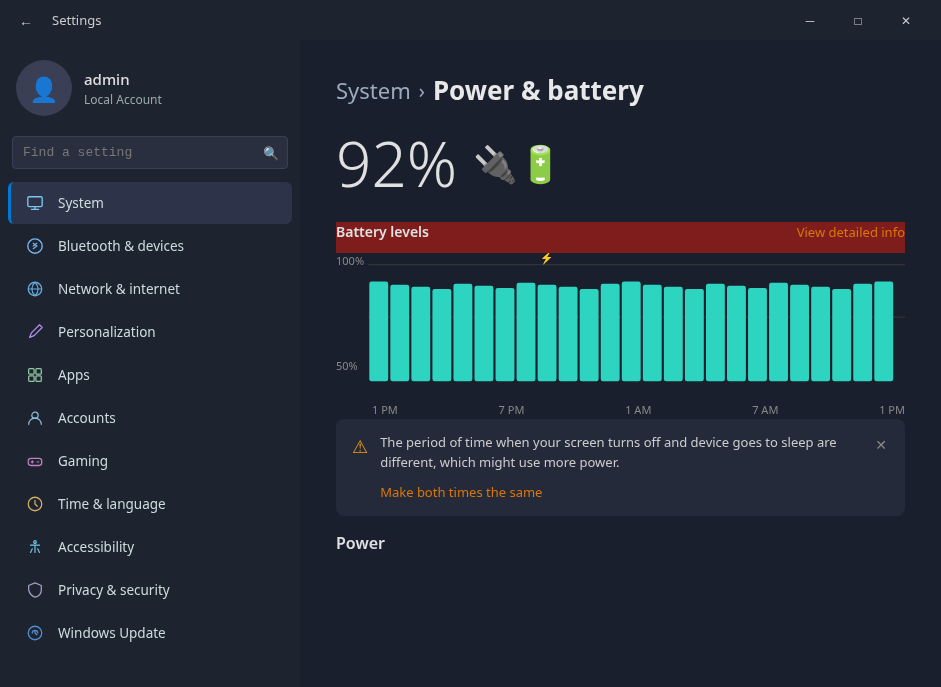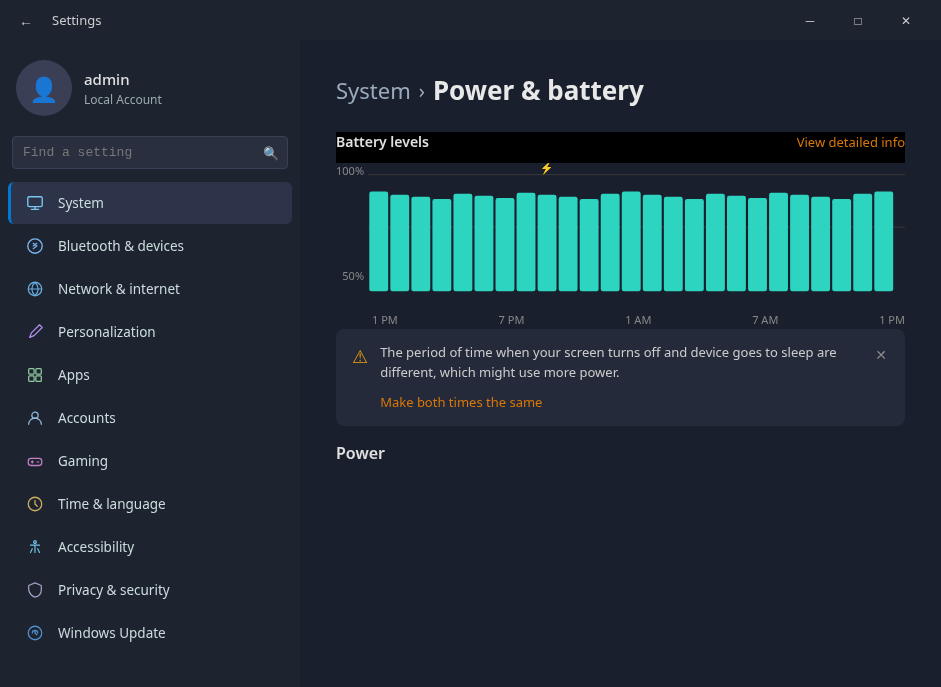--- a/index.html
+++ b/index.html
@@ -183,21 +183,21 @@
       color: #e0e0e0;
       line-height: 1;
     }
     .battery-icon-large {
       font-size: 36px;
       color: #e0e0e0;
     }
 
     
     .chart-container {
-      background: #000000;
+      background: #7f1d1d;
       margin-bottom: 16px;
     }
     .chart-header {
       display: flex;
       justify-content: space-between;
       align-items: center;
       margin-bottom: 12px;
     }
     .chart-title {
       font-size: 14px;
@@ -207,21 +207,20 @@
     .chart-link {
       font-size: 13px;
       color: #d97706;
       cursor: pointer;
       text-decoration: none;
     }
     .chart-wrap {
       position: relative;
       height: 150px;
       background: #1a1f2e;
-      text-align: right;
     }
     .chart-svg {
       width: 100%;
       height: 140px;
     }
     .chart-labels {
       display: flex;
       justify-content: space-between;
       padding: 4px 0 0 36px;
     }
@@ -431,20 +430,24 @@
   </div>
 
   <div class="content">
 
     <div class="breadcrumb">
       <span class="breadcrumb-parent">System</span>
       <span class="breadcrumb-sep">›</span>
       <span class="breadcrumb-current">Power &amp; battery</span>
     </div>
 
+    <div class="battery-display">
+      <span class="battery-percent">92%</span>
+      <span class="battery-icon-large">🔌🔋</span>
+    </div>
 
     <div class="chart-container">
       <div class="chart-header">
         <span class="chart-title">Battery levels</span>
         <a class="chart-link">View detailed info</a>
       </div>
       <div class="chart-wrap">
         <div class="chart-y-labels">
           <span class="chart-y-label">100%</span>
           <span class="chart-y-label">50%</span>

